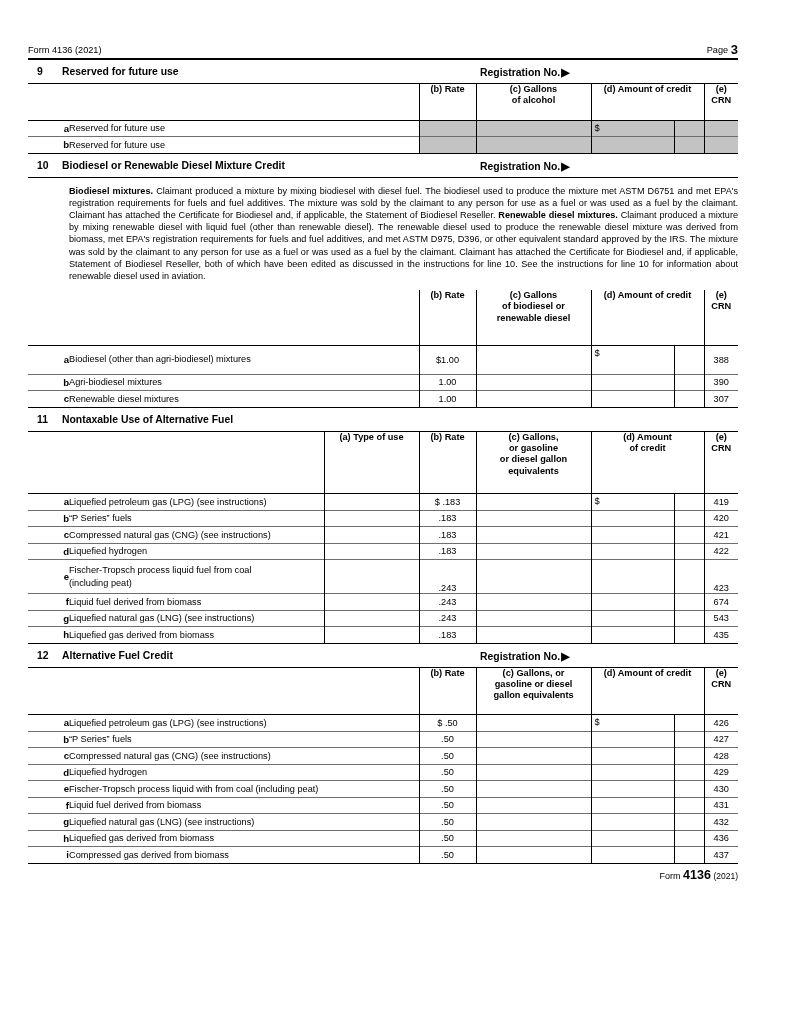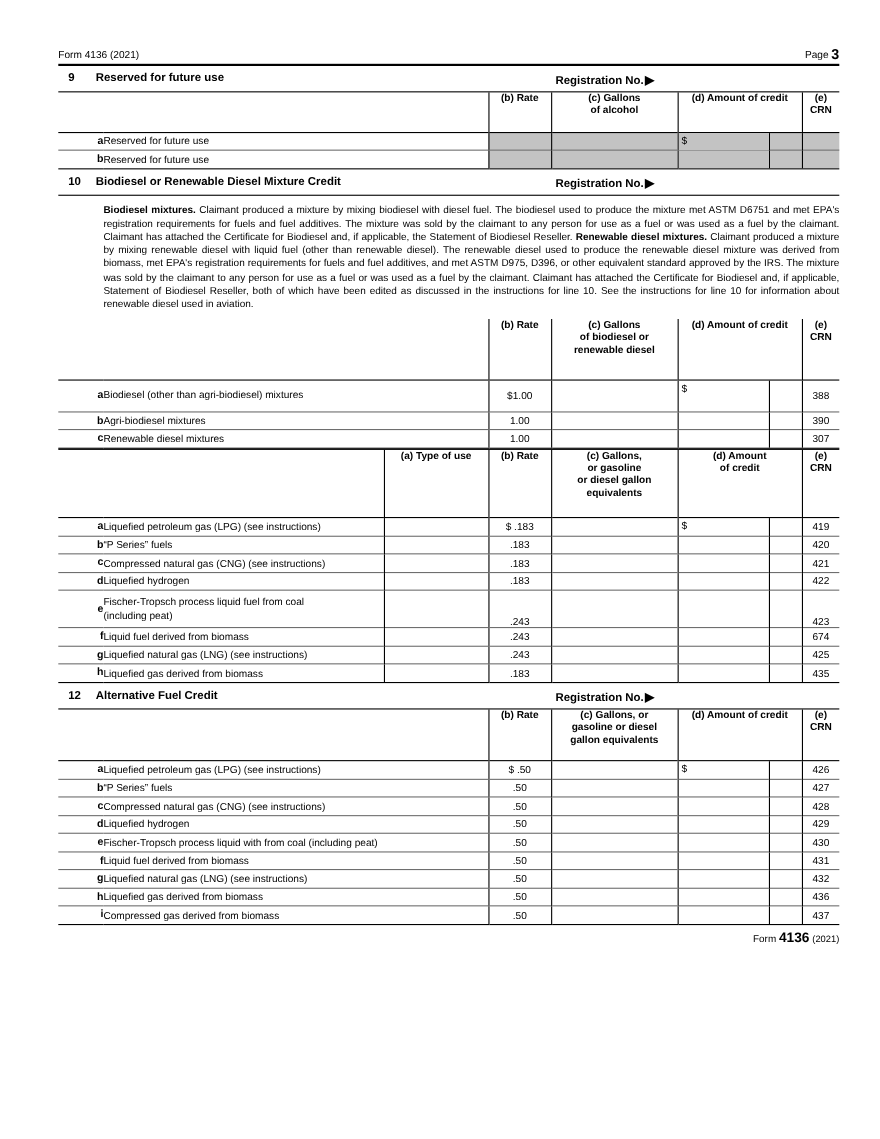--- a/index.html
+++ b/index.html
@@ -9,21 +9,21 @@
   }
   body {
     width: 800px; height: 1035px;
     font-family: "Liberation Sans", sans-serif;
     color: #000;
     position: relative;
     overflow: hidden;
   }
   .page {
     position: absolute;
-    left: 53px; top: 44px;
+    left: 28px; top: 44px;
     width: 710px;
   }
 
   
   .runhead {
     display: flex; align-items: flex-end; justify-content: space-between;
     font-size: 9.2px; line-height: 11px;
     padding-bottom: 2px;
   }
   .runhead .page-no { font-size: 9.2px; }
@@ -228,20 +228,24 @@
             <td class="row-letter">c</td>
             <td class="row-desc" style="height: 16.5px;">Renewable diesel mixtures</td>
             <td class="cell cell-rate">1.00</td>
             <td class="cell"></td>
             <td class="cell cell-amt"></td>
             <td class="cell-cents"></td>
             <td class="cell cell-crn">307</td>
           </tr>
         </tbody>
       </table>
+      <div class="line-head">
+        <span class="num">11</span>
+        <span class="title">Nontaxable Use of Alternative Fuel</span>
+      </div>
       <div class="sect-rule"></div>
       <table class="grid">
         <colgroup>
           <col style="width: 41px;">
           <col style="width: 255px;">
           <col style="width: 95px;">
           <col style="width: 57px;">
           <col style="width: 115px;">
           <col style="width: 83px;">
           <col style="width: 30px;">
@@ -320,21 +324,21 @@
             <td class="cell cell-crn">674</td>
           </tr>
           <tr class="rowline">
             <td class="row-letter">g</td>
             <td class="row-desc" style="height: 16.5px;">Liquefied natural gas (LNG) (see instructions)</td>
             <td class="cell"></td>
             <td class="cell cell-rate">.243</td>
             <td class="cell"></td>
             <td class="cell cell-amt"></td>
             <td class="cell-cents"></td>
-            <td class="cell cell-crn">425</td>
+            <td class="cell cell-crn">543</td>
           </tr>
           <tr class="rowline tbl-bottom">
             <td class="row-letter">h</td>
             <td class="row-desc" style="height: 16.5px;">Liquefied gas derived from biomass</td>
             <td class="cell"></td>
             <td class="cell cell-rate">.183</td>
             <td class="cell"></td>
             <td class="cell cell-amt"></td>
             <td class="cell-cents"></td>
             <td class="cell cell-crn">435</td>

